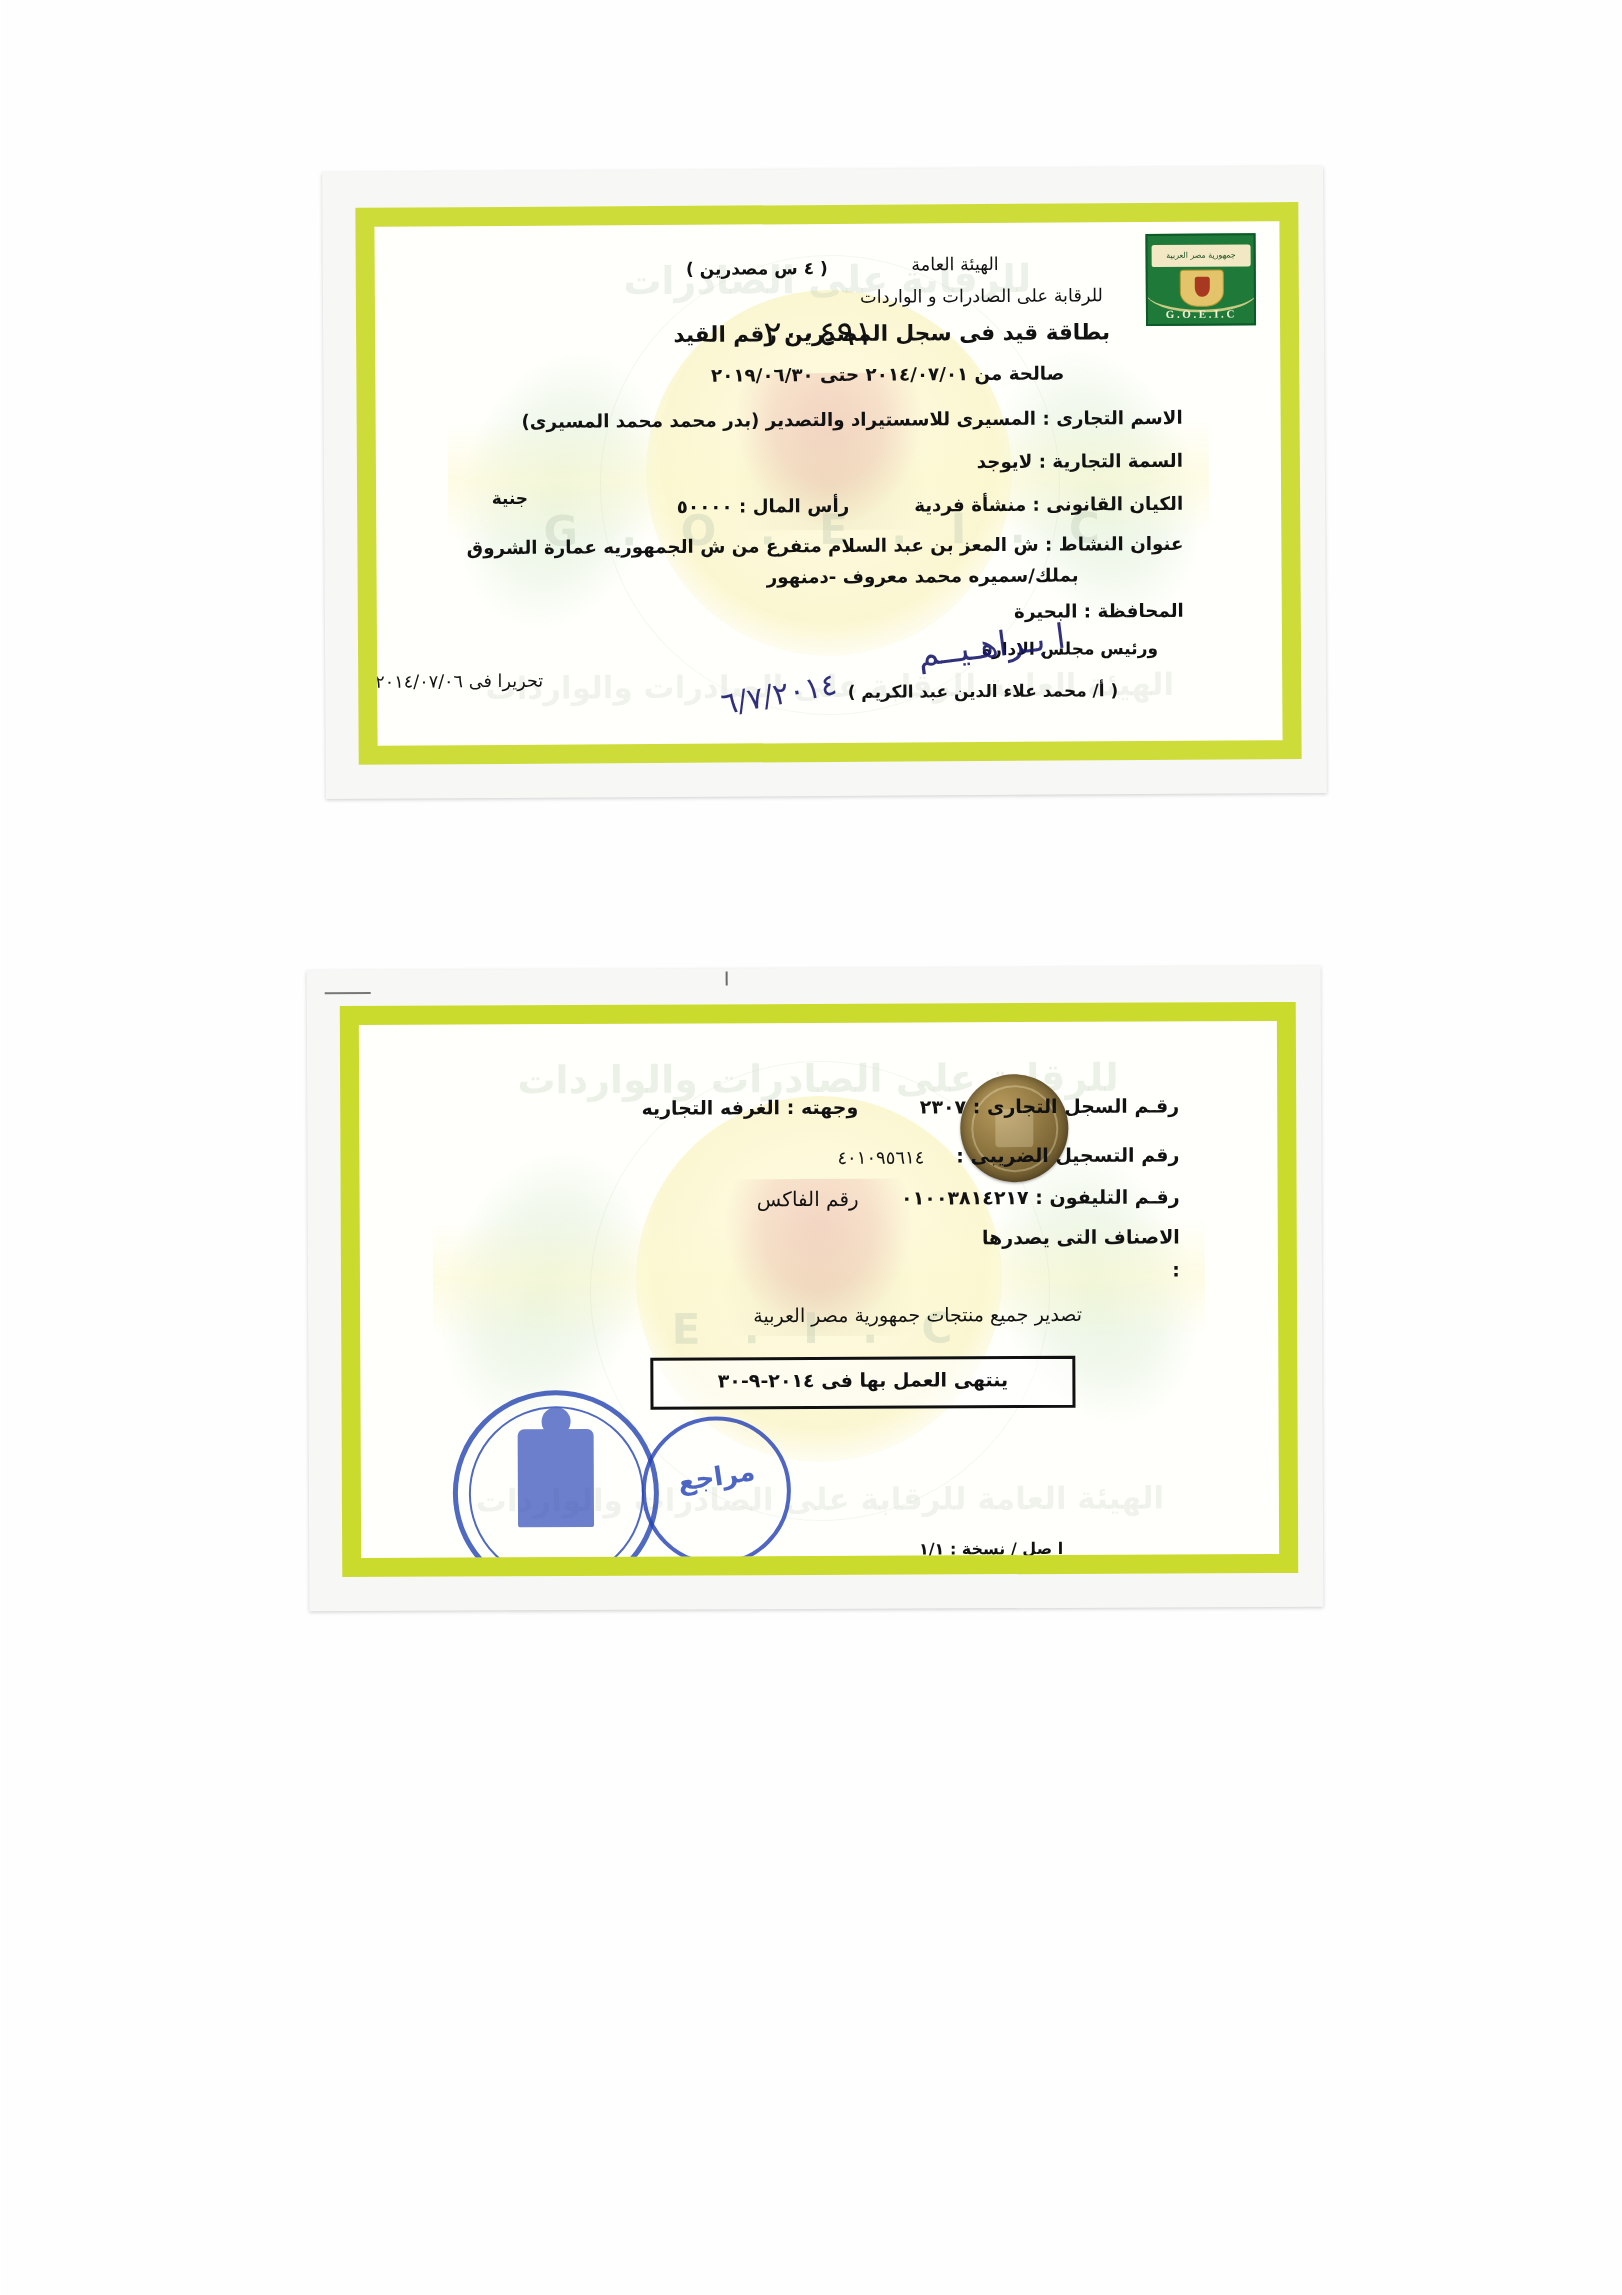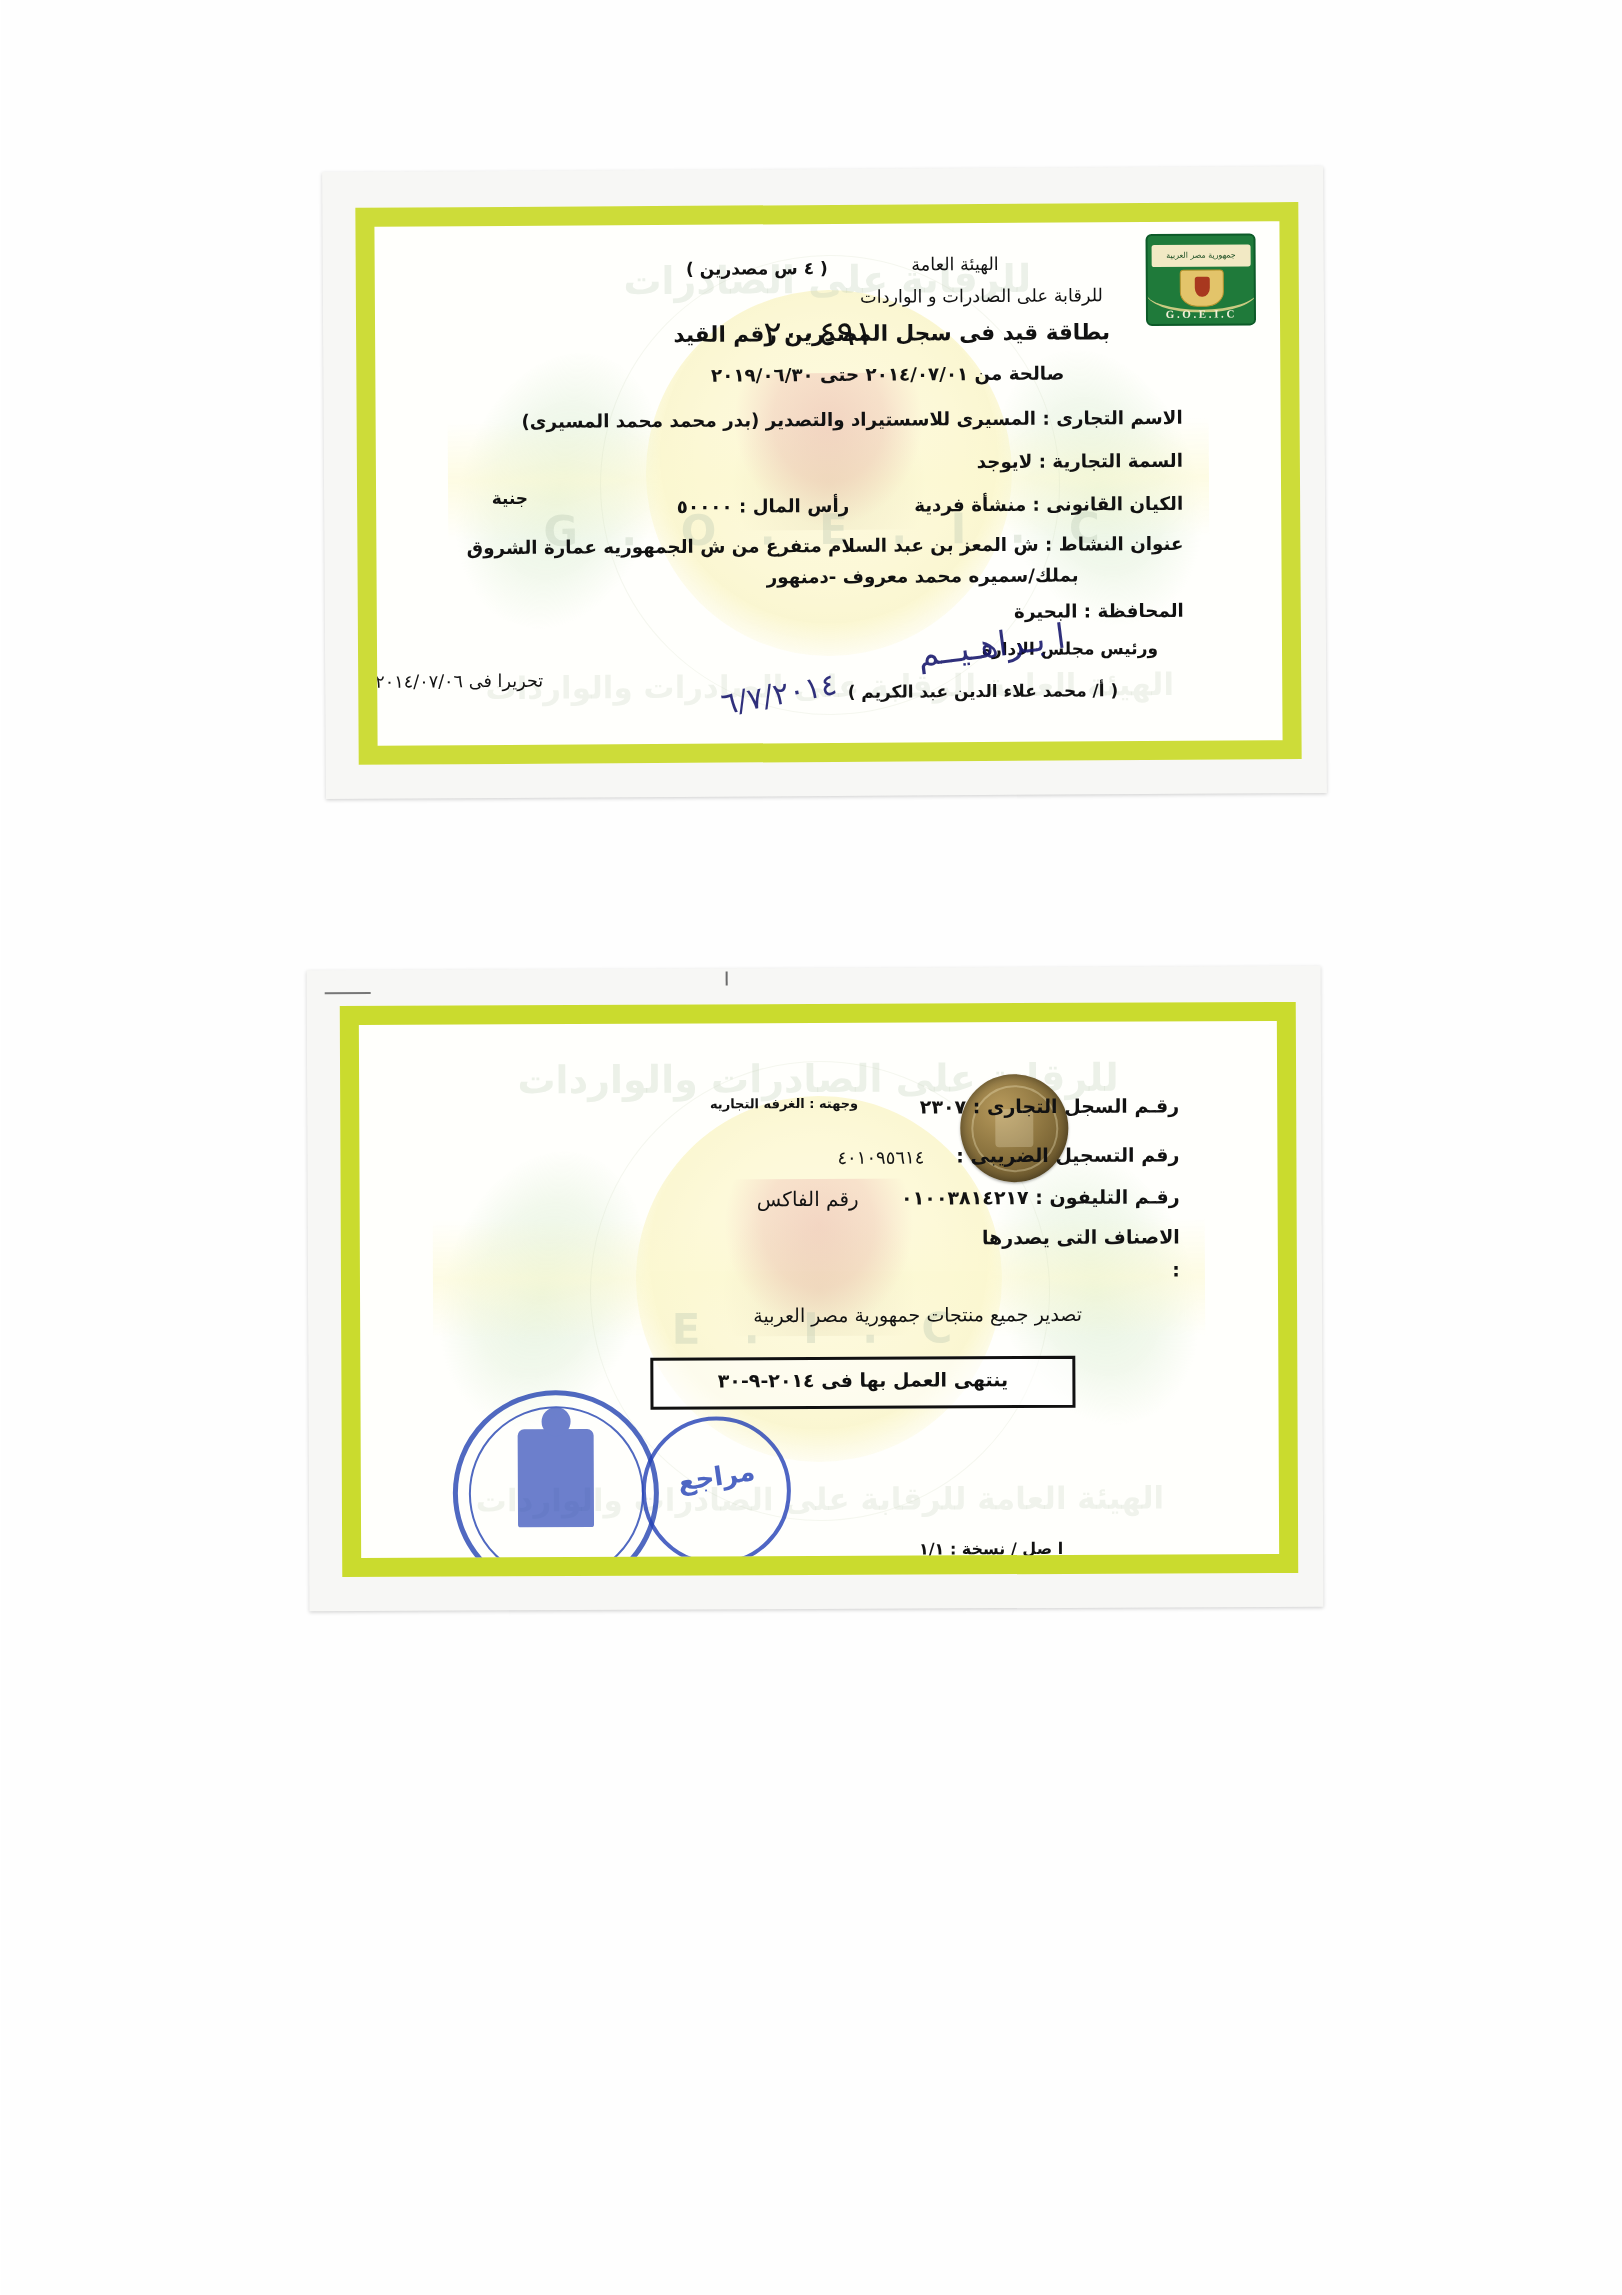--- a/index.html
+++ b/index.html
@@ -141,21 +141,21 @@
   .emblem {
     position: absolute;
     right: 23.6px;
     top: 11.8px;
     width: 110px;
     height: 92px;
   }
   .emblem-body {
     position: absolute;
     inset: 0;
-    border-radius: 6px;
+    border-radius: 0;
     background: #1f7a3a;
     border: 2px solid #0d5a28;
     overflow: hidden;
   }
   .emblem-band {
     position: absolute;
     left: 3.9px; right: 3.9px;
     top: 9.2px;
     height: 22px;
     background: #f2e9c4;
@@ -273,21 +273,21 @@
     color: #1a1a6e;
     font-family: "DejaVu Serif", serif;
     transform: rotate(-7deg);
     opacity: 0.9;
   }
   .sig-1 { right: 216px; top: 402px; font-size: 34px; }
   .sig-2 { right: 445px; top: 452px; font-size: 30px; transform: rotate(-10deg); }
 
   
   .b-commercial { right: 98px; top: 73px; font-size: 19px; font-weight: bold; }
-  .b-dest       { right: 419px; top: 73px; font-size: 13px; font-weight: bold; }
+  .b-dest       { right: 419px; top: 73px; font-size: 19px; font-weight: bold; }
   .b-tax        { right: 98px; top: 122px; font-size: 19px; font-weight: bold; }
   .b-tax-val    { right: 353px; top: 124px; font-size: 18px; }
   .b-phone      { right: 98px; top: 164px; font-size: 19px; font-weight: bold; }
   .b-fax        { right: 419px; top: 164px; font-size: 20px; font-weight: normal; }
   .b-items      { right: 98px; top: 204px; font-size: 19px; font-weight: bold; }
   .b-items-colon{ right: 98px; top: 237px; font-size: 19px; font-weight: bold; }
   .b-items-val  { right: 196px; top: 281px; font-size: 19px; }
   .b-copy       { right: 216px; top: 517px; font-size: 16px; font-weight: bold; }
 
   .expiry-box {

